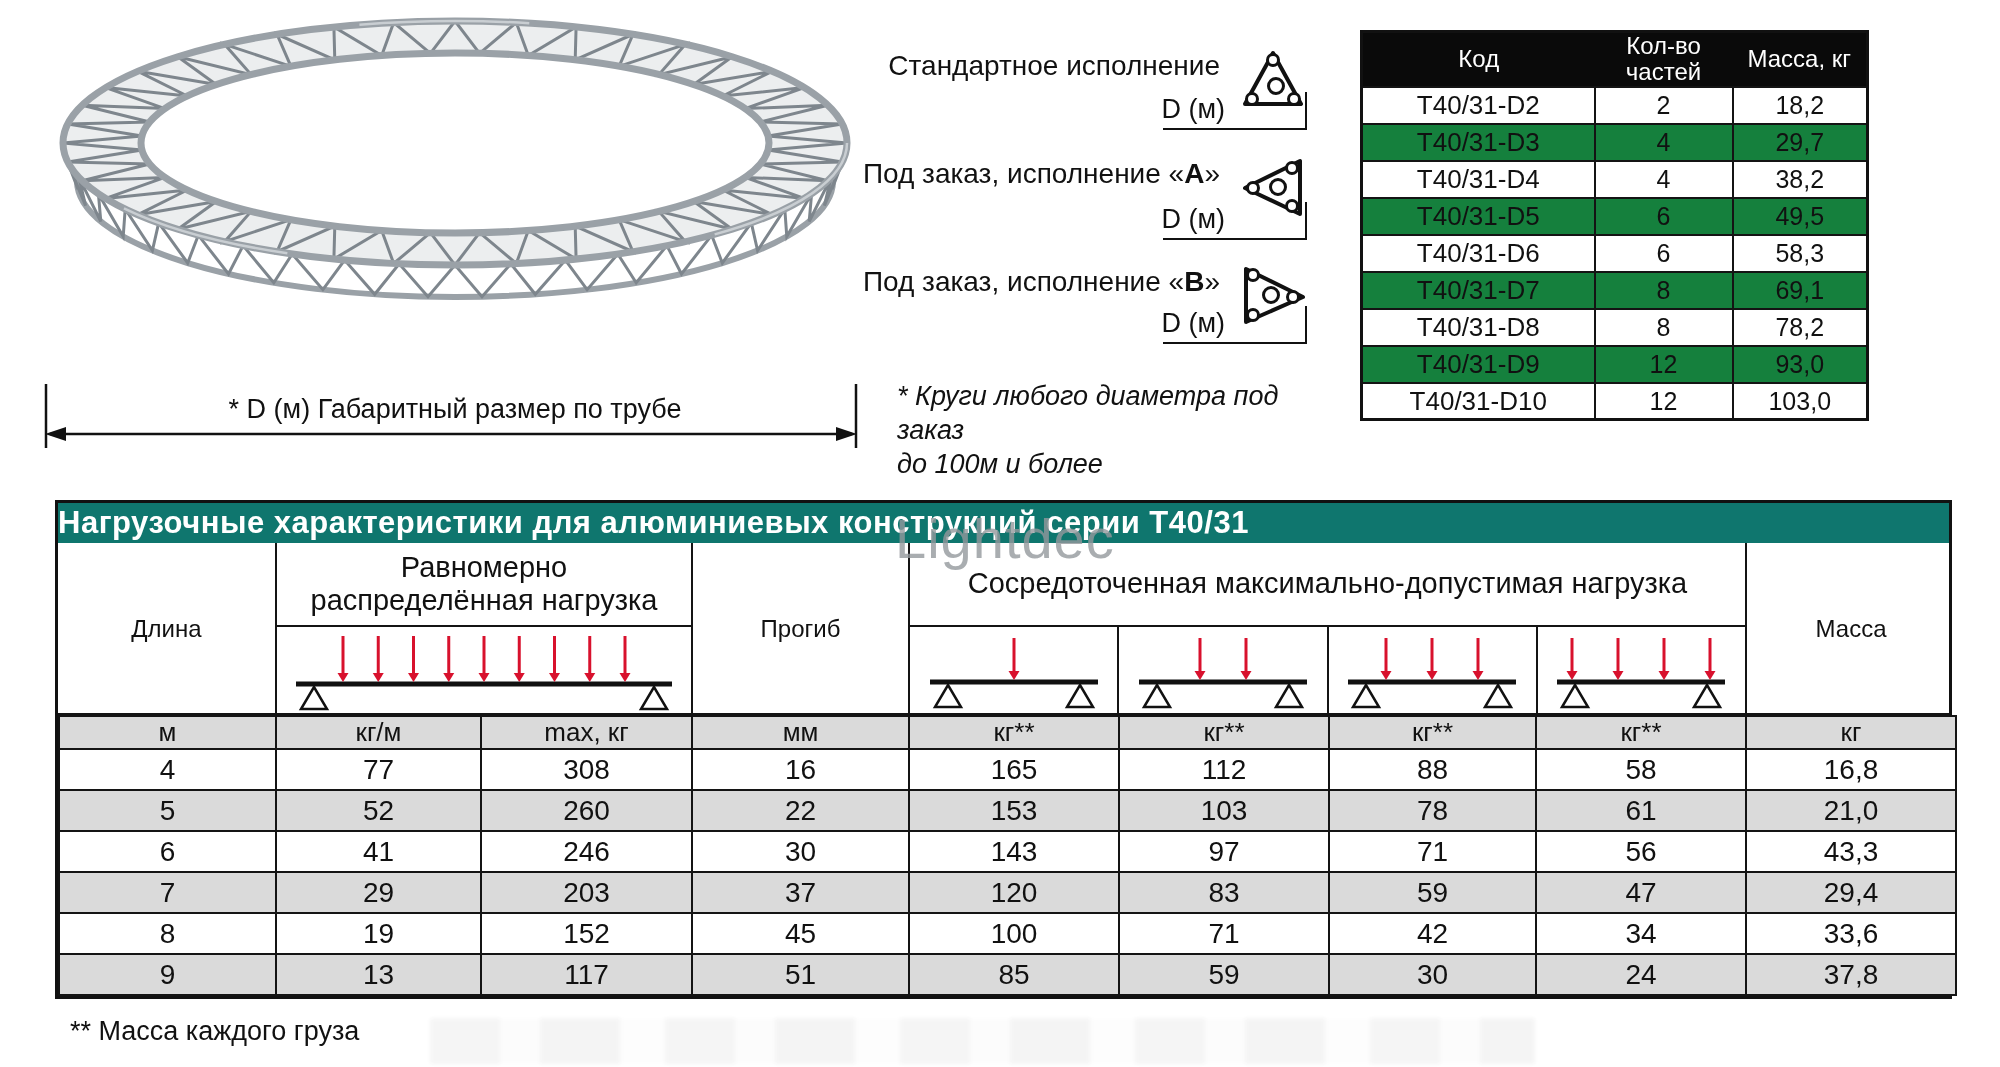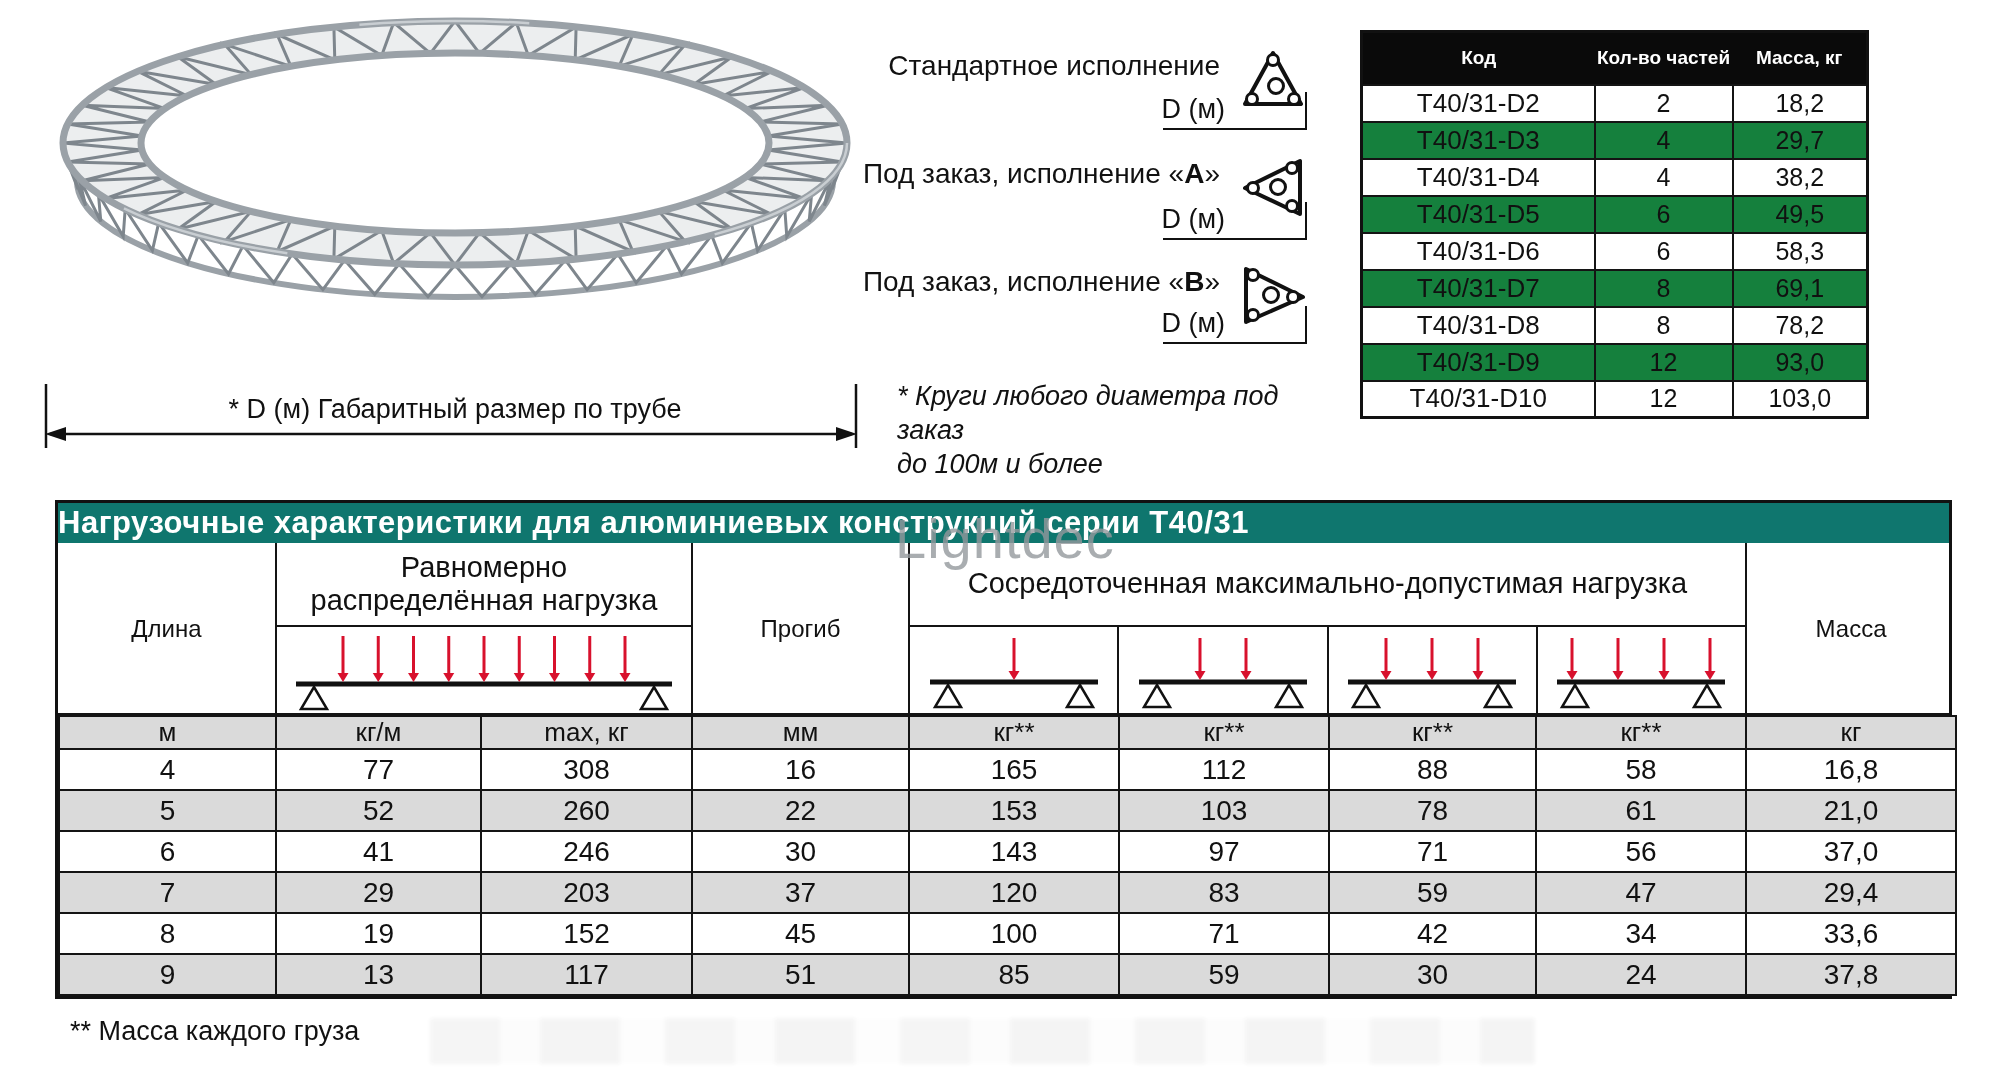--- a/index.html
+++ b/index.html
@@ -13,21 +13,21 @@
 
   
   .variant-label{font-size:28px;text-align:right;white-space:nowrap}
   .variant-dim{font-size:27px;text-align:right;white-space:nowrap}
   .dim-underline{border-top:2px solid #111}
   .dim-tick{border-left:2px solid #111}
   .variants-footnote{font-size:27px;font-style:italic;line-height:1.25}
 
   
   .parts-table{border-collapse:collapse;table-layout:fixed;width:506px;border:3px solid #111}
-  .parts-table th{background:#0a0a0a;color:#fff;font-size:19px;line-height:1.1;font-weight:bold;height:53px;vertical-align:middle;padding:0}
+  .parts-table th{background:#0a0a0a;color:#fff;font-size:24px;line-height:1.1;font-weight:normal;height:53px;vertical-align:middle;padding:0}
   .parts-table td{border:2px solid #141414;text-align:center;vertical-align:middle;font-size:25px;height:37px;padding:0;background:#fff}
   .parts-table td.code{font-weight:normal;font-size:26px}
   .parts-table tr.alt td{background:#15803d}
 
   
   .bigtable{border:3px solid #111;background:#fff}
   .bt-title{height:40px;background:#0f766e;color:#fff;font-size:31px;font-weight:bold;line-height:40px;letter-spacing:.5px}
   .bt-header{position:relative;height:172px;border-bottom:2px solid #141414;background:#fff}
   .hcell,.hgroup{position:absolute;top:0;height:172px;border-left:2px solid #141414}
   .hcell.first{border-left:none}
@@ -326,21 +326,21 @@
         </tr>
         <tr>
           <td>6</td>
           <td>41</td>
           <td>246</td>
           <td>30</td>
           <td>143</td>
           <td>97</td>
           <td>71</td>
           <td>56</td>
-          <td>37,0</td>
+          <td>43,3</td>
         </tr>
         <tr class="alt">
           <td>7</td>
           <td>29</td>
           <td>203</td>
           <td>37</td>
           <td>120</td>
           <td>83</td>
           <td>59</td>
           <td>47</td>

